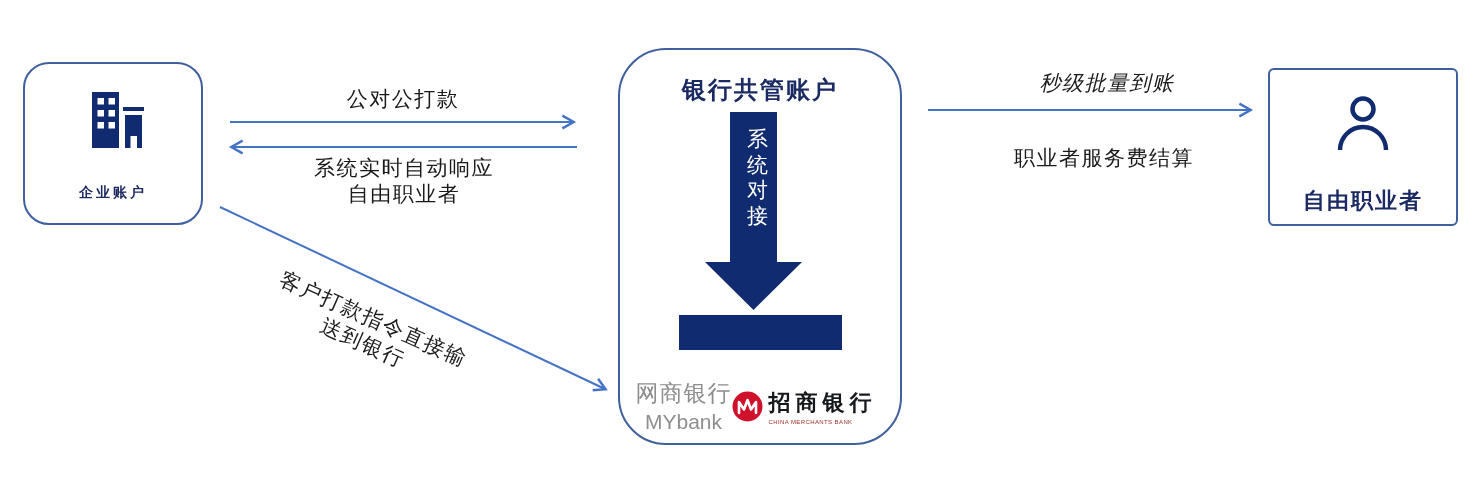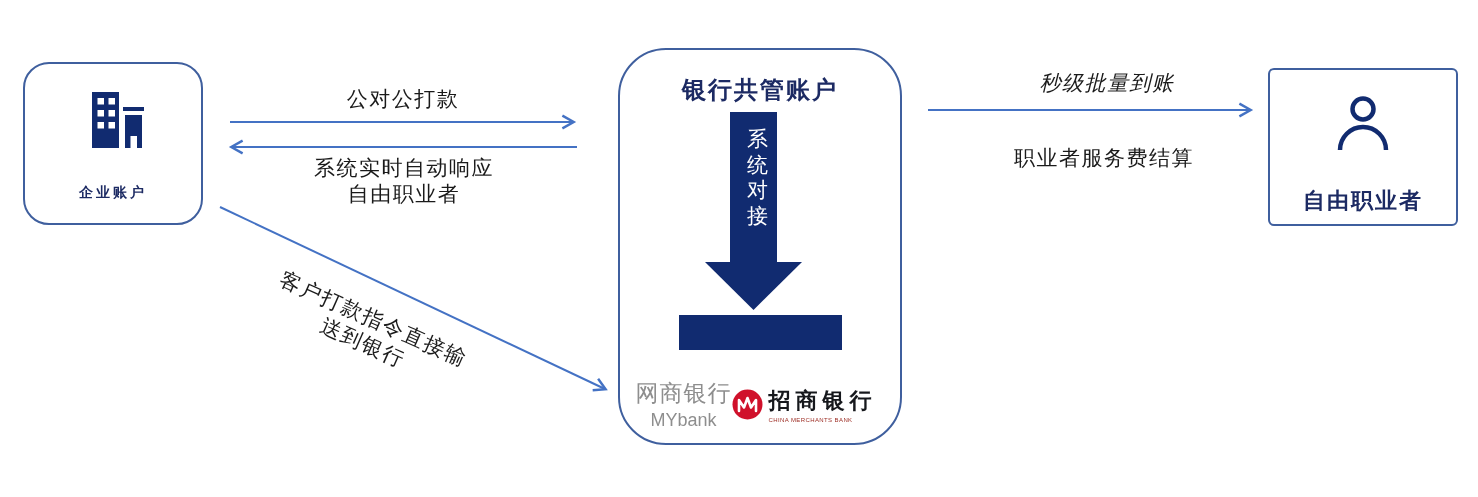--- a/index.html
+++ b/index.html
@@ -55,21 +55,21 @@
     position:absolute;left:120px;top:76px;width:28px;
     color:#ffffff;font-size:21px;line-height:25.5px;
     text-align:right;word-break:break-all;font-weight:400;
   }
   .bank-logos{
     position:absolute;left:0;right:8px;top:328px;
     display:flex;justify-content:center;align-items:center;
   }
   .mybank-logo{display:flex;flex-direction:column;align-items:center;color:var(--mybank-gray);}
   .mybank-cn{font-size:23px;letter-spacing:1px;font-weight:500;}
-  .mybank-en{font-size:18px;margin-top:1px;}
+  .mybank-en{font-size:21px;margin-top:1px;}
   .cmb-logo{display:flex;align-items:center;gap:6px;}
   .cmb-text{display:flex;flex-direction:column;align-items:flex-start;}
   .cmb-cn{font-size:22px;font-weight:700;letter-spacing:5px;color:var(--cmb-dark);}
   .cmb-en{font-size:6px;letter-spacing:0.4px;color:var(--cmb-sub);margin-top:1px;white-space:nowrap;}
 
   
   .flabel{
     position:absolute;transform:translate(-50%,-50%);
     text-align:center;color:var(--text-black);
     font-size:21px;letter-spacing:1.5px;line-height:27px;white-space:nowrap;

